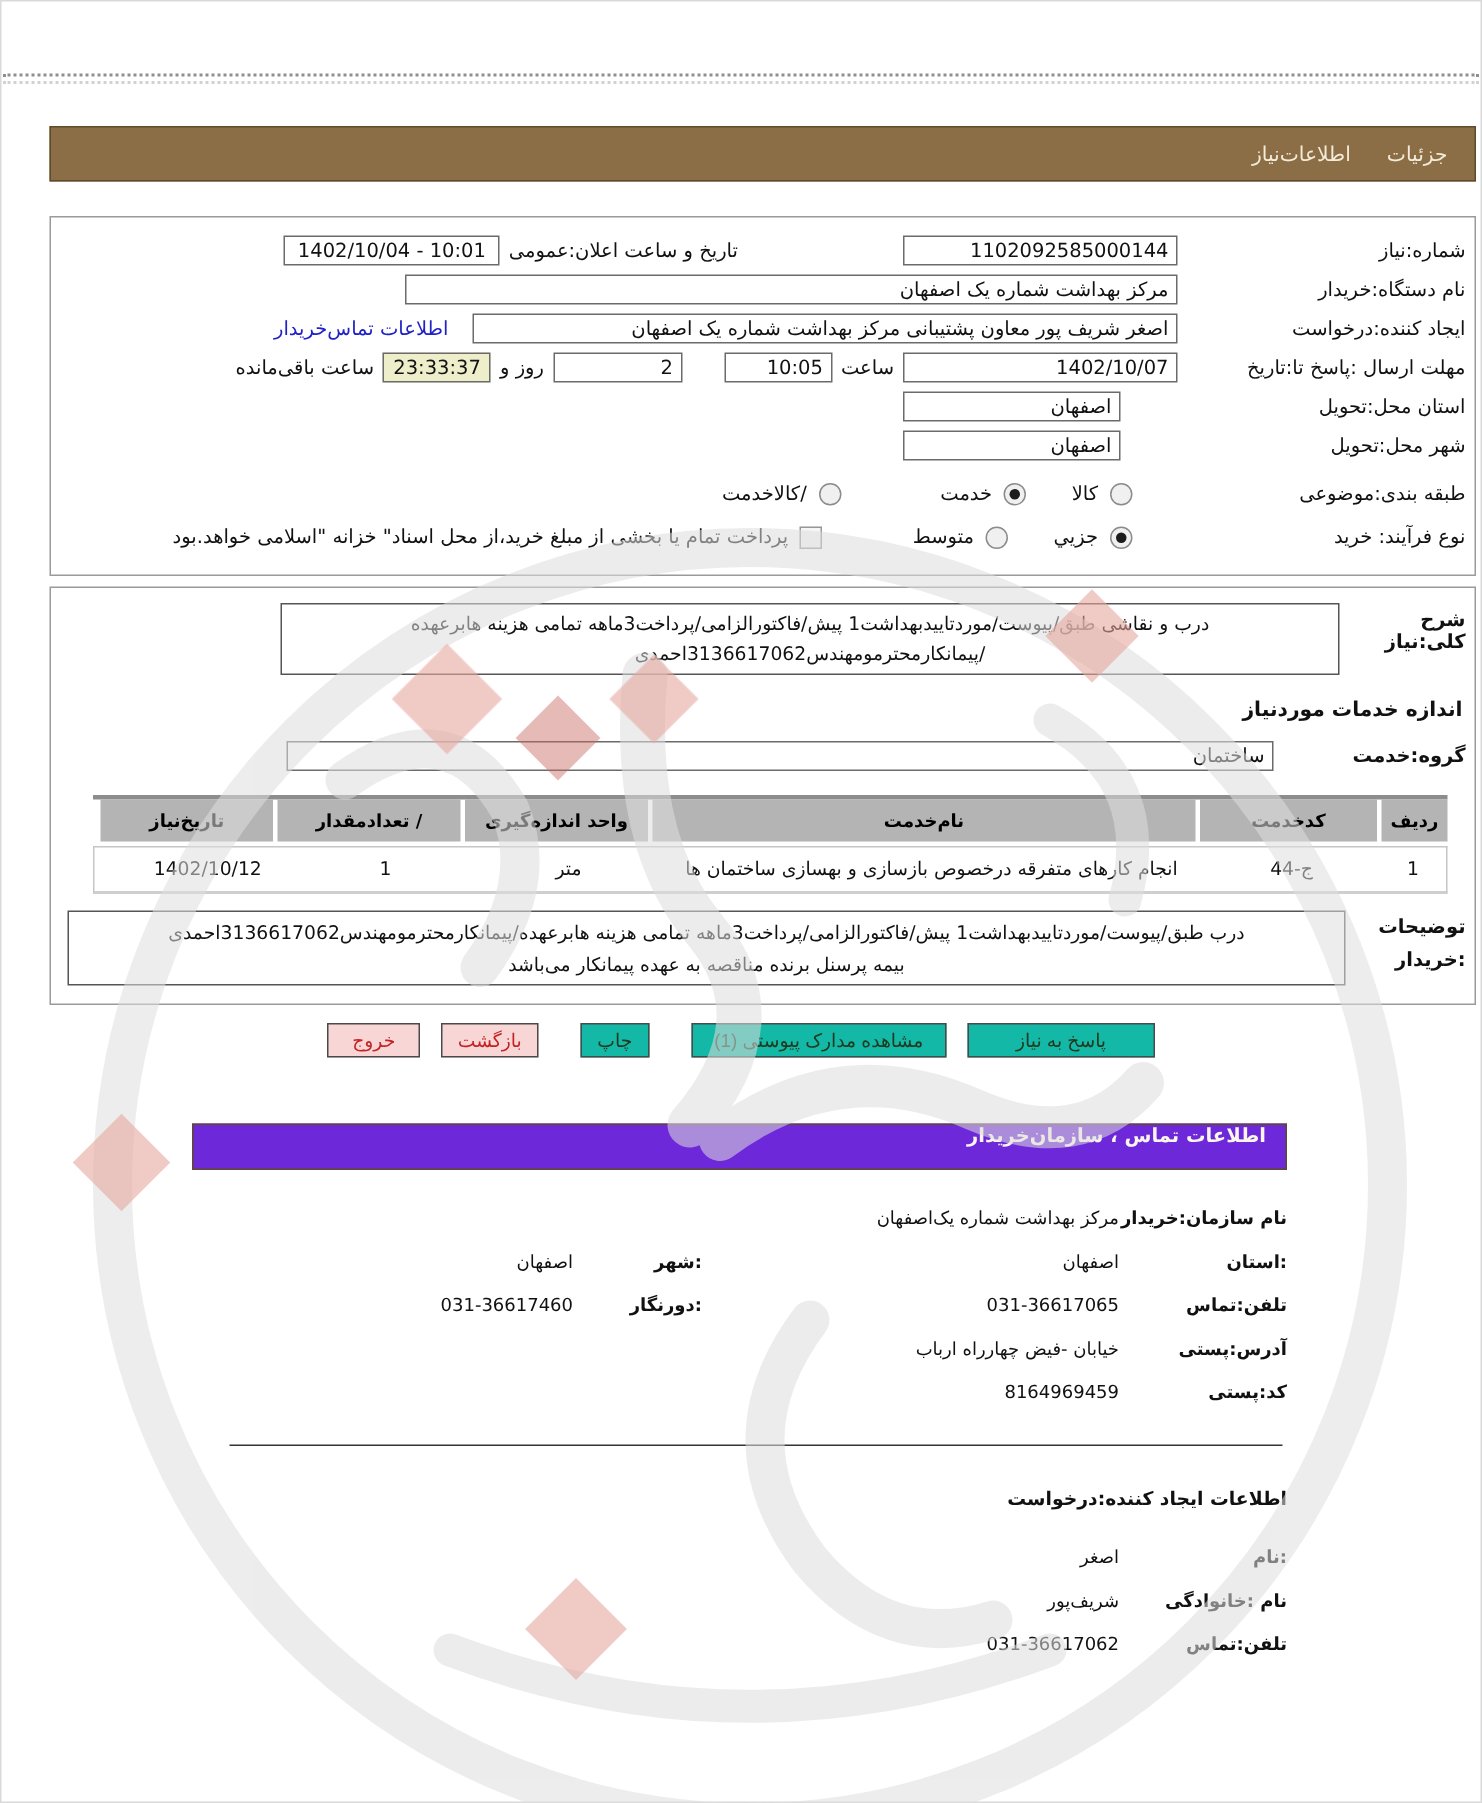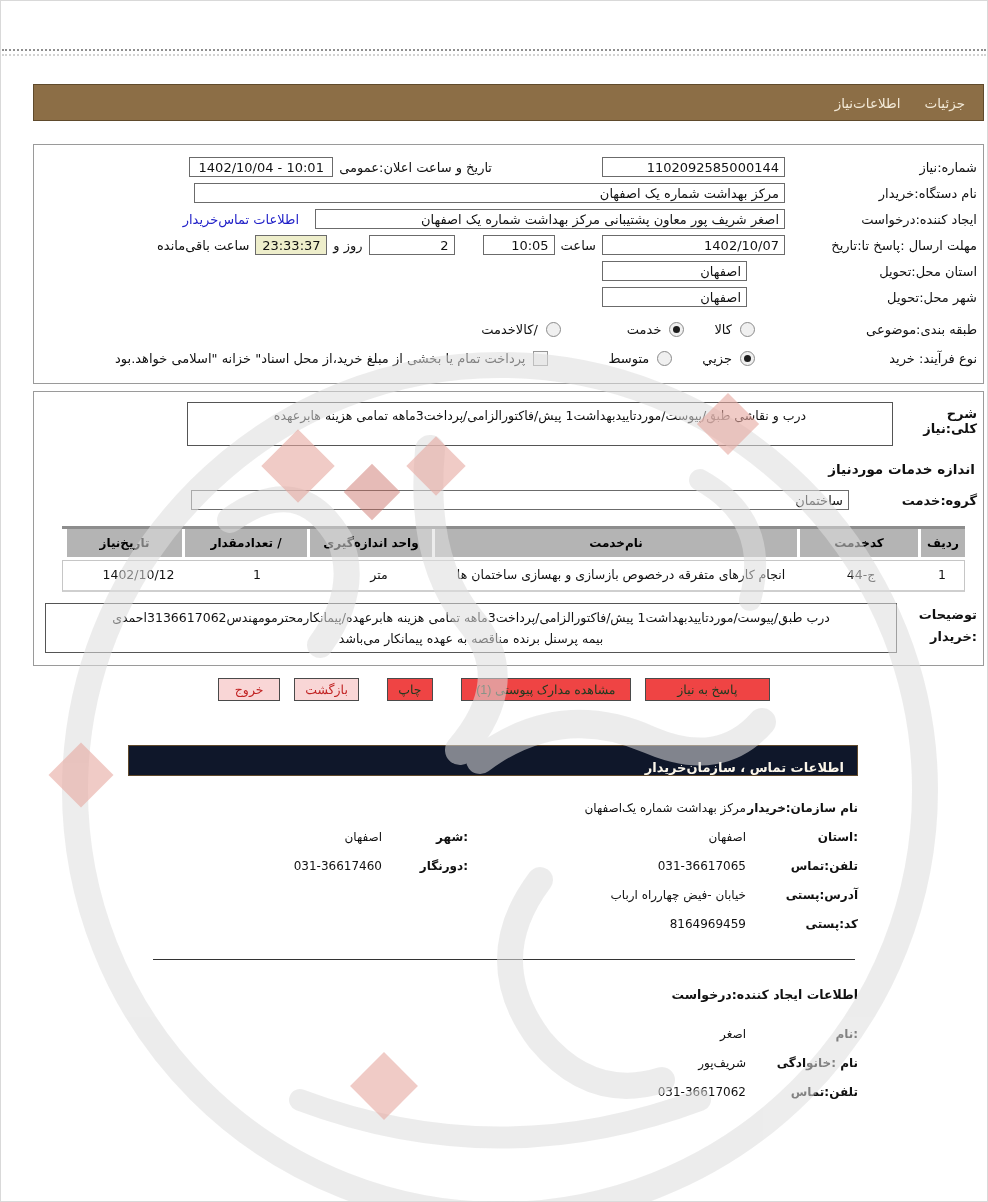--- a/index.html
+++ b/index.html
@@ -26,21 +26,21 @@
   
   .panel{margin:23px 4px 0 33px;border:1px solid #9a9a9a;background:#fff;
          padding:9px 6px 12px 6px;box-sizing:border-box;}
   .panel2{margin-top:7px;padding:10px 6px 12px 6px;}
 
   .frow{display:flex;align-items:center;min-height:26px;font-size:13px;}
   .flabel{width:192px;padding-left:6px;box-sizing:border-box;}
   .tb{border:1px solid #6b6b6b;background:#fff;height:20px;display:flex;align-items:center;
       padding:0 5px;box-sizing:border-box;font-size:13px;white-space:nowrap;overflow:hidden;}
   .ltr{direction:ltr;unicode-bidi:embed;}
-  .w183{width:183px;} .w545{width:591px;} .w470{width:470px;}
+  .w183{width:183px;} .w545{width:515px;} .w470{width:470px;}
   .w72{width:72px;} .w86{width:86px;} .w145{width:145px;}
   .beige{background:#eeeecb;justify-content:center;}
   .mini{margin:0 6px;}
   .link{color:#2121c8;margin-right:16px;font-size:13px;cursor:pointer;}
   .gap28{margin-right:28px;}
   .endlabel{margin-right:6px;}
 
   .rgroup{display:flex;align-items:flex-end;gap:8px;margin-right:30px;}
   .radio{width:13px;height:13px;border-radius:50%;border:1px solid #8b8b8b;background:#f0f0f0;
          position:relative;display:inline-block;flex:none;}
@@ -67,27 +67,27 @@
 
   .remrow{display:flex;align-items:flex-start;margin-top:11px;}
   .rem-label{width:80px;font-weight:bold;font-size:13px;line-height:1.7;padding-top:1px;}
   .rem-box{width:852px;border:1px solid #555;min-height:48px;text-align:center;
            font-size:12.5px;line-height:1.7;padding:3px 6px;box-sizing:border-box;}
 
   
   .btnrow{display:flex;justify-content:center;align-items:center;gap:14px;margin-top:12px;}
   .btn{height:23px;display:flex;align-items:center;justify-content:center;
        font-size:12.5px;border:1px solid #4a4a4a;padding:0 10px;box-sizing:border-box;cursor:pointer;white-space:nowrap;}
-  .btn.green{background:#ef4444;color:#203a20;}
+  .btn.green{background:#14b8a6;color:#203a20;}
   .btn.pink{background:#f9d6d6;color:#c22424;}
   .bw1{min-width:125px;text-align:center;} .bw2{min-width:170px;} .bw3{min-width:46px;margin:0 14px;} .bw4{min-width:57px;} .bw5{min-width:62px;}
 
   
   .contact{margin:44px 130px 0 128px;}
-  .cbar{height:31px;background:#0f172a;border:1px solid #60492b;display:flex;align-items:flex-end;
+  .cbar{height:31px;background:#6d28d9;border:1px solid #60492b;display:flex;align-items:flex-start;
         padding:0 13px;box-sizing:border-box;color:#fbf6ea;font-weight:bold;font-size:13px;}
   .cgrid{display:grid;grid-template-columns:112px 278px 86px 150px;align-items:center;
          min-height:29px;font-size:12px;}
   .cgrid .lbl{font-weight:bold;}
   .cfields{margin-top:17px;}
   .cline{border:none;border-top:1px solid #333;margin:21px 3px 0 25px;}
   .cheading{font-weight:bold;font-size:12.5px;margin-top:27px;}
 </style>
 </head>
 <body>
@@ -210,20 +210,21 @@
       </span>
     </div>
   </div>
 
   <div class="panel panel2">
 
     <div class="descrow">
       <span class="desc-label">شرح کلی:نیاز</span>
       <div class="desc-box">
         <div>درب و نقاشی طبق/پیوست/موردتاییدبهداشت1 پیش/فاکتورالزامی/پرداخت3ماهه تمامی هزینه هابرعهده</div>
+        <div>/پیمانکارمحترمومهندس3136617062احمدی</div>
       </div>
     </div>
 
     <div class="sheading">اندازه خدمات موردنیاز</div>
 
     <div class="grouprow">
       <span class="group-label">گروه:خدمت</span>
       <span class="tb group-box">ساختمان</span>
     </div>
 

